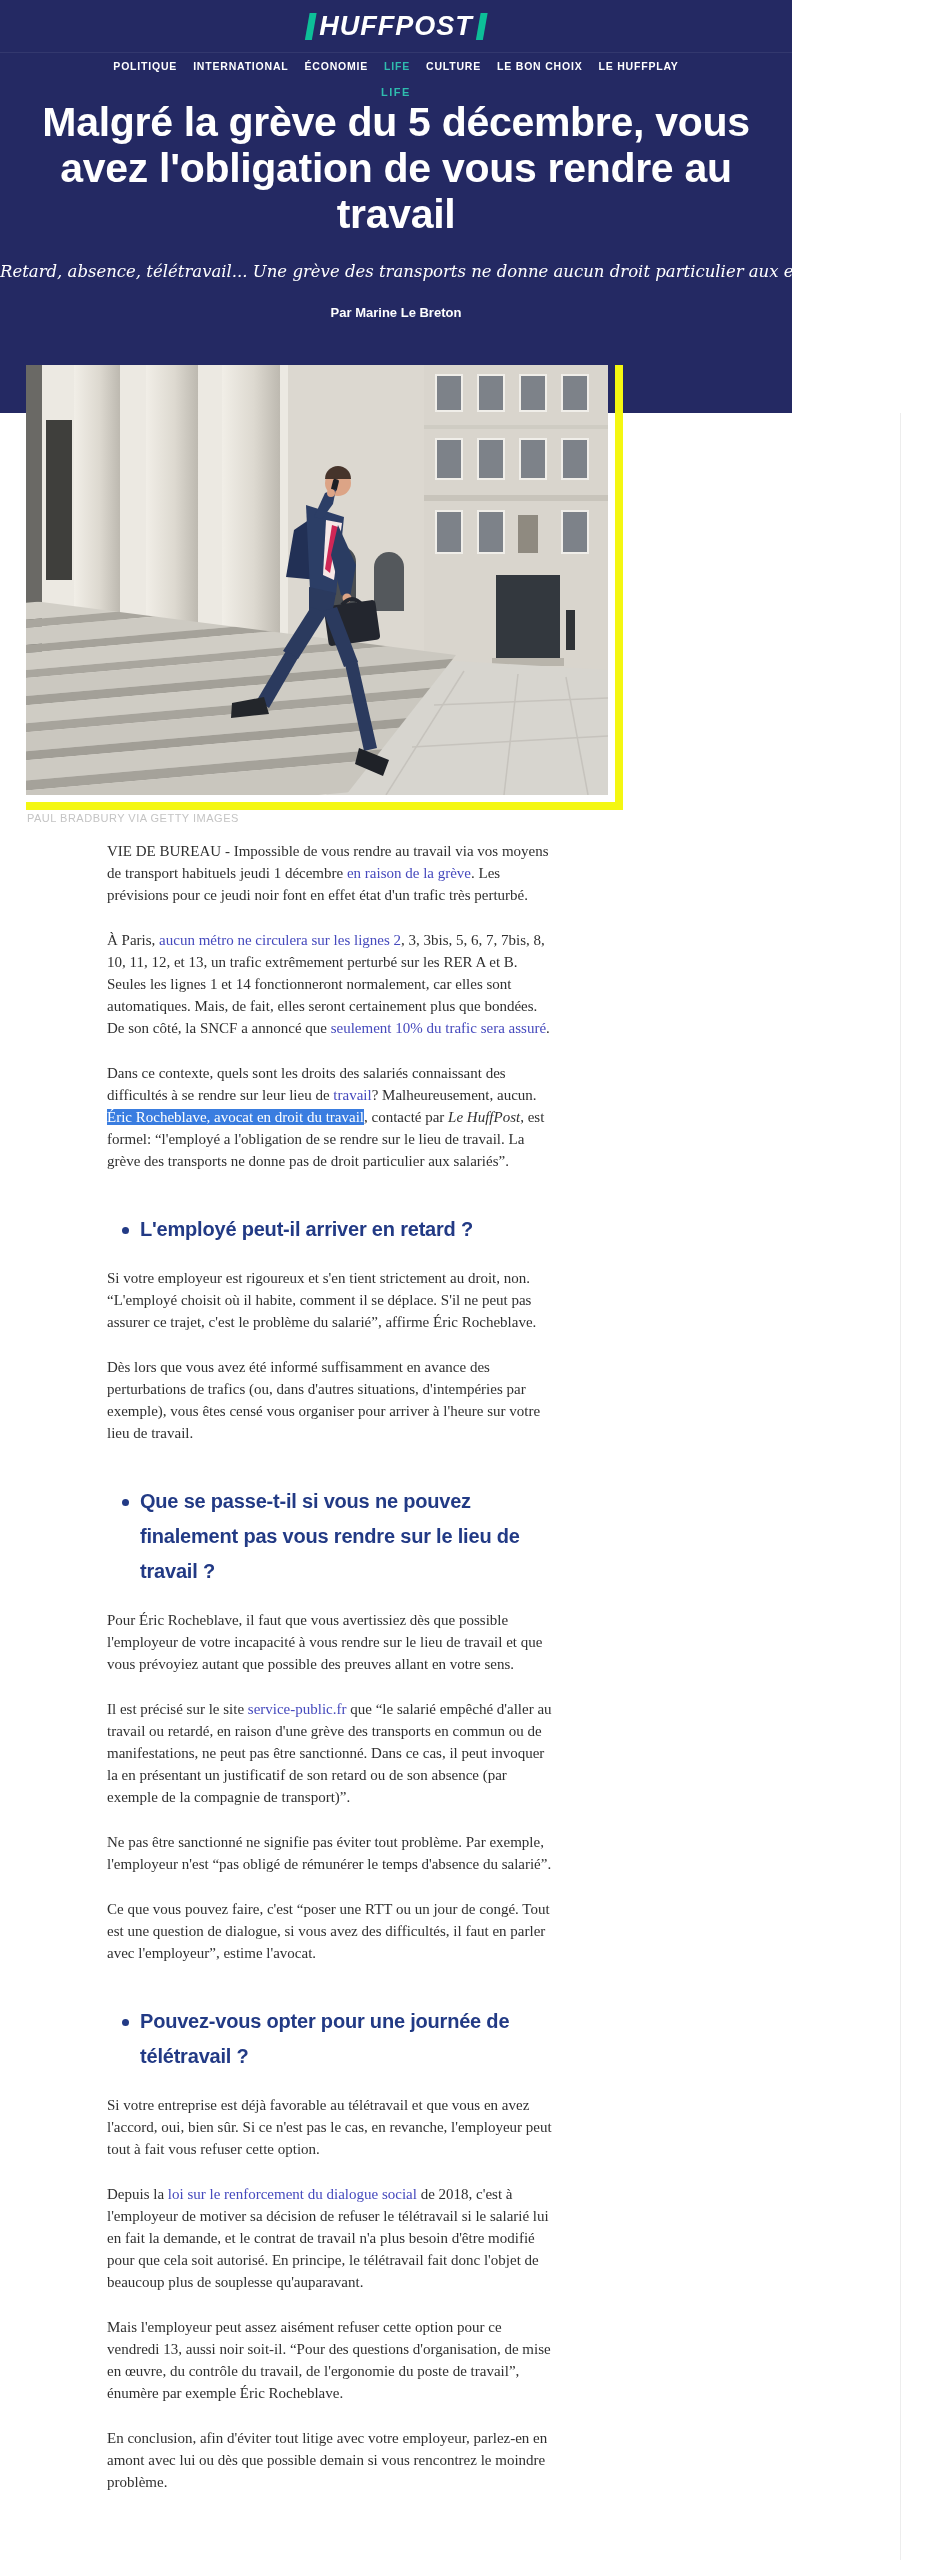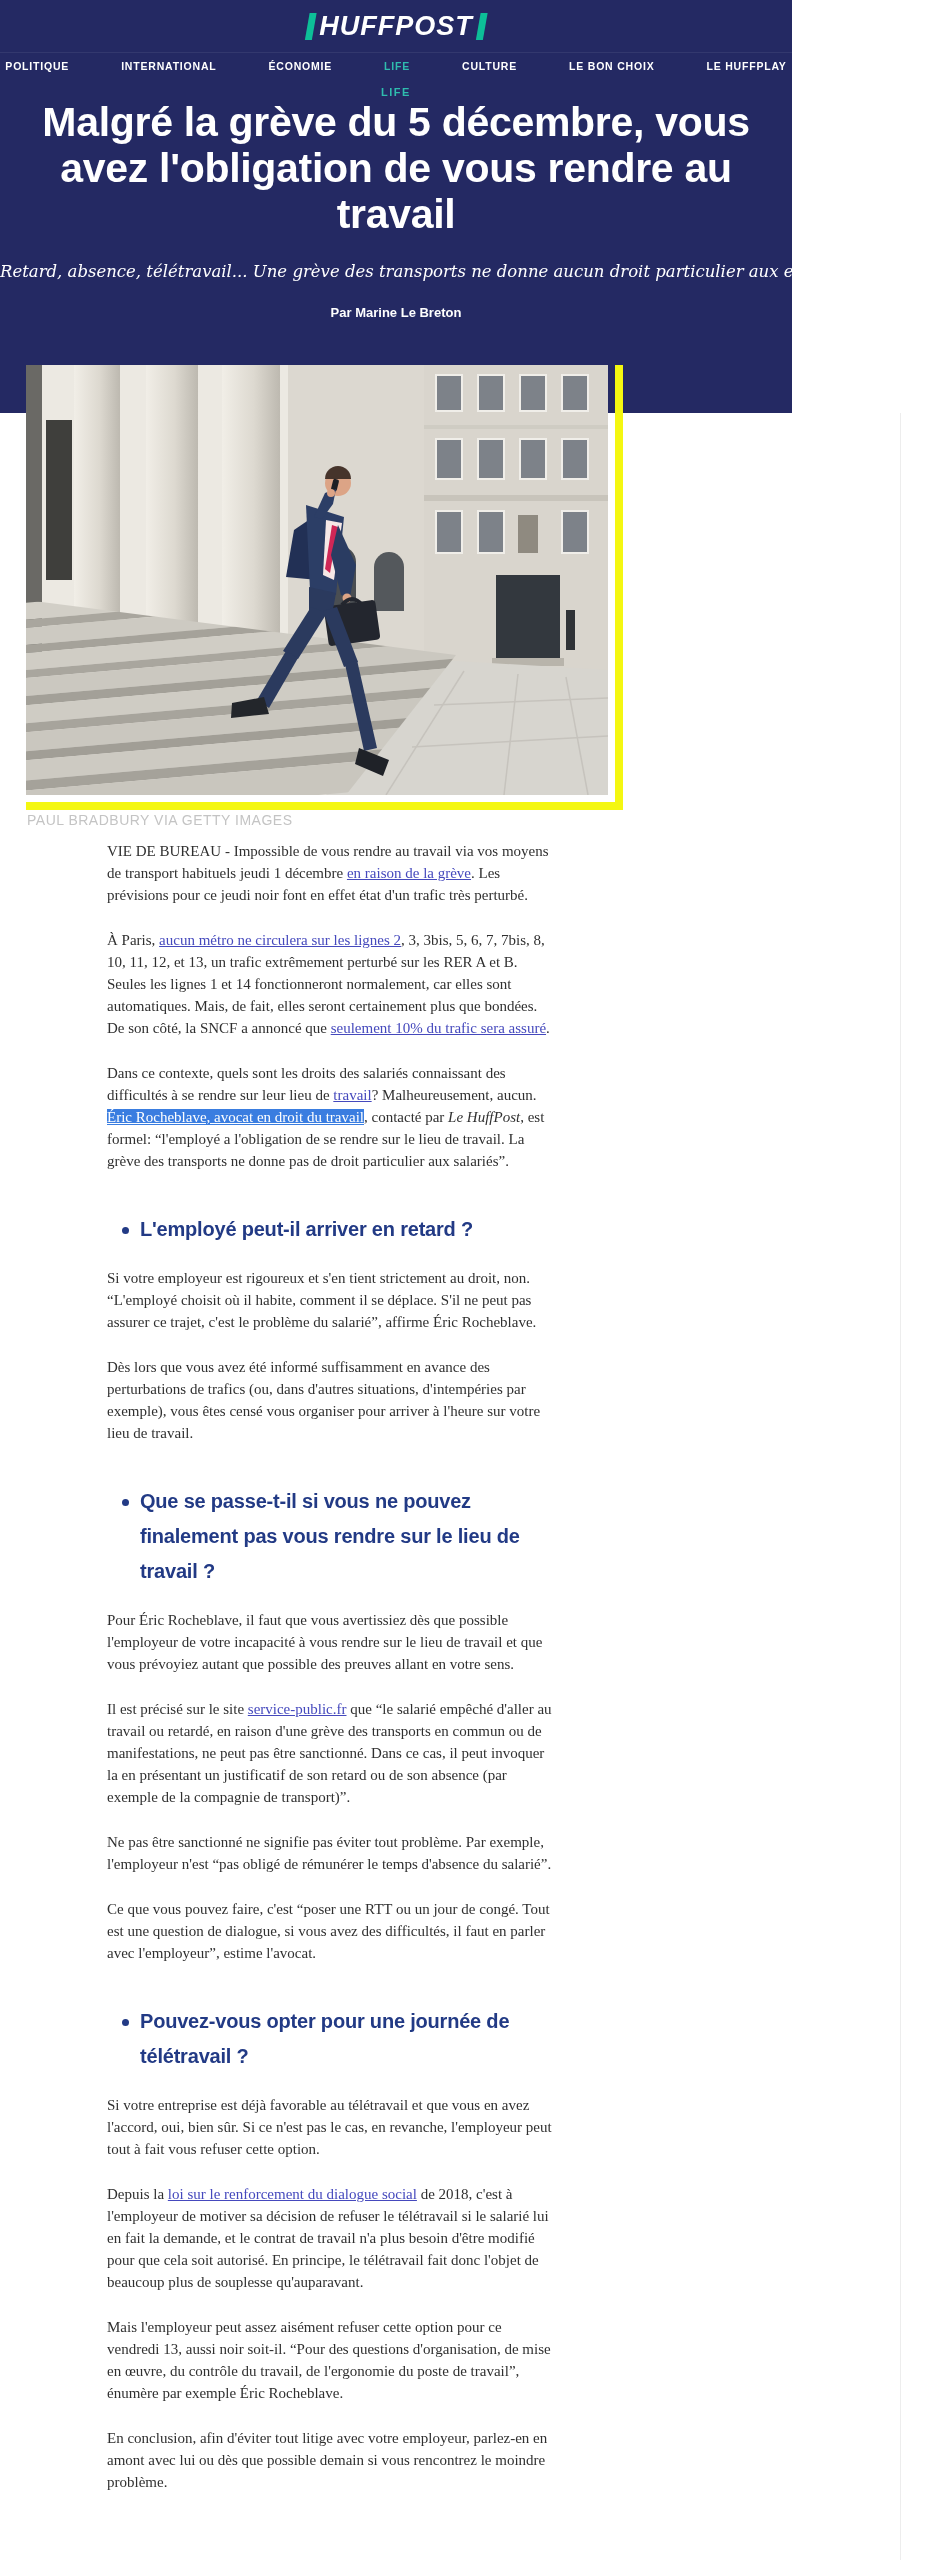--- a/index.html
+++ b/index.html
@@ -13,52 +13,52 @@
     position:relative;width:931px;height:2560px;overflow:hidden;
     background:#ffffff;font-family:"Liberation Sans",sans-serif;
   }
   
   .hero{position:absolute;top:0;left:0;width:792px;height:413px;background:var(--navy);}
   .logo{position:absolute;top:11px;left:50%;transform:translateX(-50%);
     display:flex;align-items:center;gap:5px;text-decoration:none;cursor:pointer;}
   .logo-bar{display:inline-block;width:7px;height:27px;background:var(--teal);transform:skewX(-10deg);}
   .logo-text{color:#fff;font-weight:bold;font-style:italic;font-size:27px;letter-spacing:1px;}
   .logo-row-rule{position:absolute;top:52px;left:0;width:100%;height:1px;background:rgba(255,255,255,0.07);}
-  .nav-row{position:absolute;top:60px;left:0;width:100%;display:flex;justify-content:center;gap:52px;}
+  .nav-row{position:absolute;top:60px;left:0;width:100%;display:flex;justify-content:center;gap:16px;}
   .nav-item{color:#ffffff;font-size:10.5px;font-weight:bold;letter-spacing:0.8px;
     text-decoration:none;cursor:pointer;white-space:nowrap;}
   .nav-item.active{color:var(--nav-active);}
   .section-label{position:absolute;top:86px;left:0;width:100%;text-align:center;
     color:var(--nav-active);font-size:11px;font-weight:bold;letter-spacing:1.5px;cursor:pointer;}
   .title{position:absolute;top:99px;left:50%;transform:translateX(-50%);width:870px;
     color:#fff;font-size:41px;line-height:46px;font-weight:bold;text-align:center;
     white-space:pre-line;letter-spacing:-0.3px;}
   .subtitle{position:absolute;top:262px;left:0;width:100%;text-align:center;
     color:#fff;font-family:"DejaVu Serif",serif;font-style:italic;font-size:16.5px;white-space:nowrap;}
   .byline{position:absolute;top:305px;left:0;width:100%;text-align:center;
     color:#fff;font-size:13px;font-weight:bold;cursor:pointer;}
   .date{position:absolute;top:328px;left:0;width:100%;text-align:center;
     color:var(--date);font-size:11.5px;letter-spacing:0.4px;}
   
   .photo{position:absolute;top:365px;left:26px;width:597px;height:445px;
     border-right:8px solid var(--yellow);border-bottom:8px solid var(--yellow);z-index:2;}
   .photo svg{display:block;width:582px;height:430px;}
   .credit{position:absolute;top:812px;left:27px;color:var(--credit);
-    font-size:14px;letter-spacing:0.5px;}
+    font-size:11px;letter-spacing:0.5px;}
   
   .article-col{position:absolute;top:840px;left:107px;width:447px;
     font-family:"Liberation Serif",serif;font-size:15px;line-height:22px;color:var(--body-text);}
   .article-col p{margin:0 0 23px 0;}
   .article-col h2{
     font-family:"Liberation Sans",sans-serif;font-weight:bold;color:var(--heading);
     font-size:20px;line-height:35px;letter-spacing:-0.2px;
     margin:40px 0 20px 0;padding-left:33px;position:relative;width:447px;}
   .article-col h2::before{content:"";position:absolute;left:15px;top:15px;
     width:7px;height:7px;border-radius:50%;background:var(--heading);}
-  a.lnk{color:var(--link);text-decoration:underline;cursor:pointer;}
+  a.lnk{color:var(--link);cursor:pointer;}
   a.lnk.hl{background:var(--hl);color:var(--hl-text);}
   em{font-style:italic;}
   .right-rule{position:absolute;top:413px;left:900px;width:1px;height:2147px;background:#ededed;}
 </style>
 </head>
 <body>
 
 <header class="hero">
   <a class="logo">
     <span class="logo-bar"></span>

